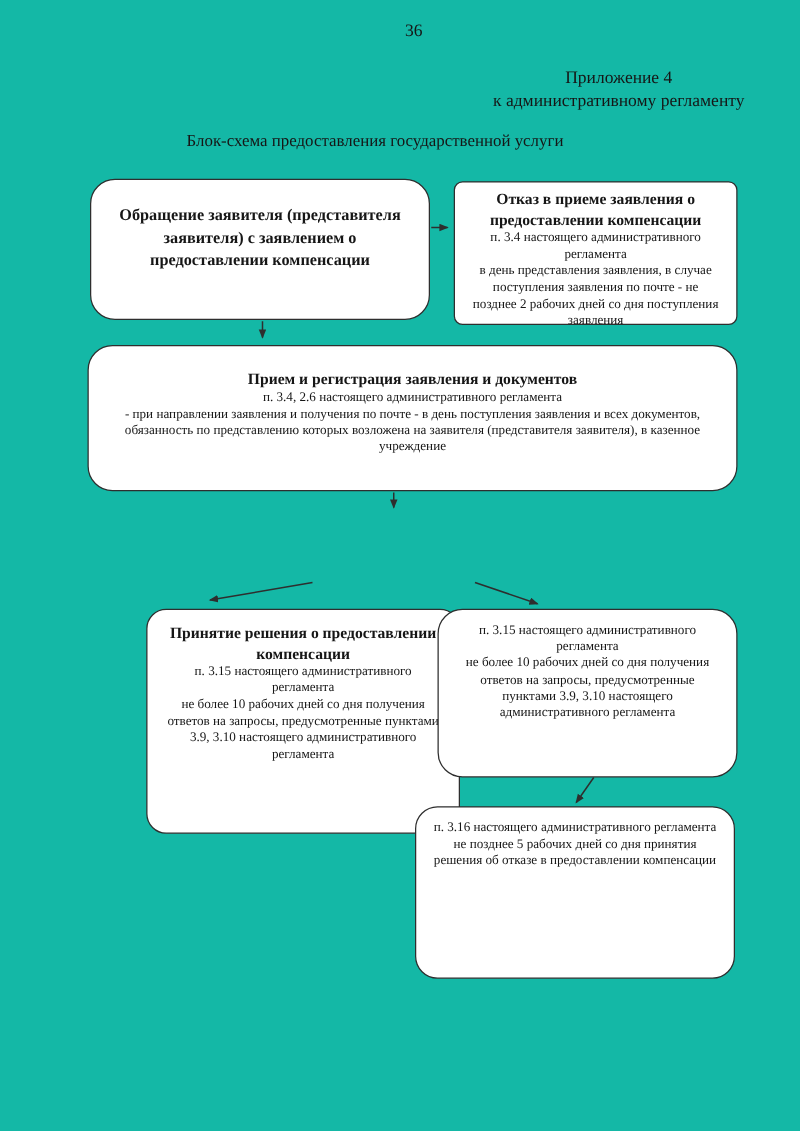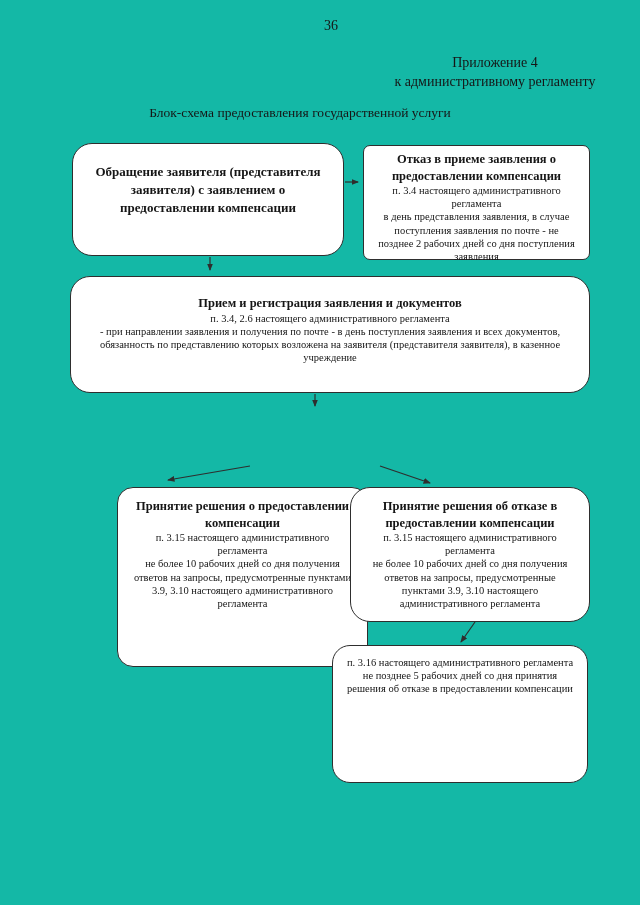--- a/index.html
+++ b/index.html
@@ -109,21 +109,20 @@
   </div>
 
 
   <div class="fc-box box-grant">
     <div class="b-title">Принятие решения о предоставлении компенсации</div>
     <div class="b-line">п. 3.15 настоящего административного регламента</div>
     <div class="b-line">не более 10 рабочих дней со дня получения ответов на запросы, предусмотренные пунктами 3.9, 3.10 настоящего административного регламента</div>
   </div>
 
   <div class="fc-box box-refuse">
-    <div class="b-title">Принятие решения об отказе в предоставлении компенсации</div>
     <div class="b-line">п. 3.15 настоящего административного регламента</div>
     <div class="b-line">не более 10 рабочих дней со дня получения ответов на запросы, предусмотренные пунктами 3.9, 3.10 настоящего административного регламента</div>
   </div>
 
   <div class="fc-box box-send-refusal">
     <div class="b-line">п. 3.16 настоящего административного регламента</div>
     <div class="b-line">не позднее 5 рабочих дней со дня принятия решения об отказе в предоставлении компенсации</div>
   </div>
 
 </div>

